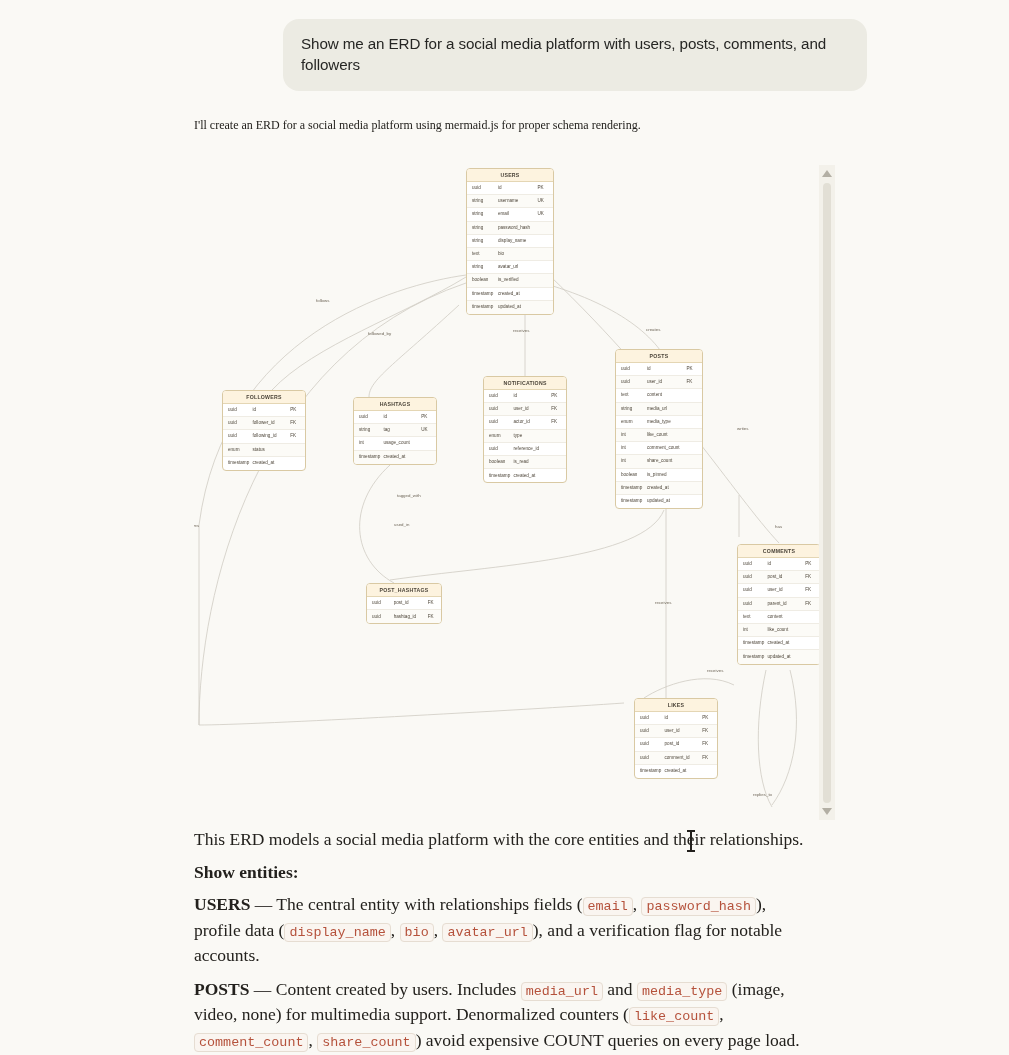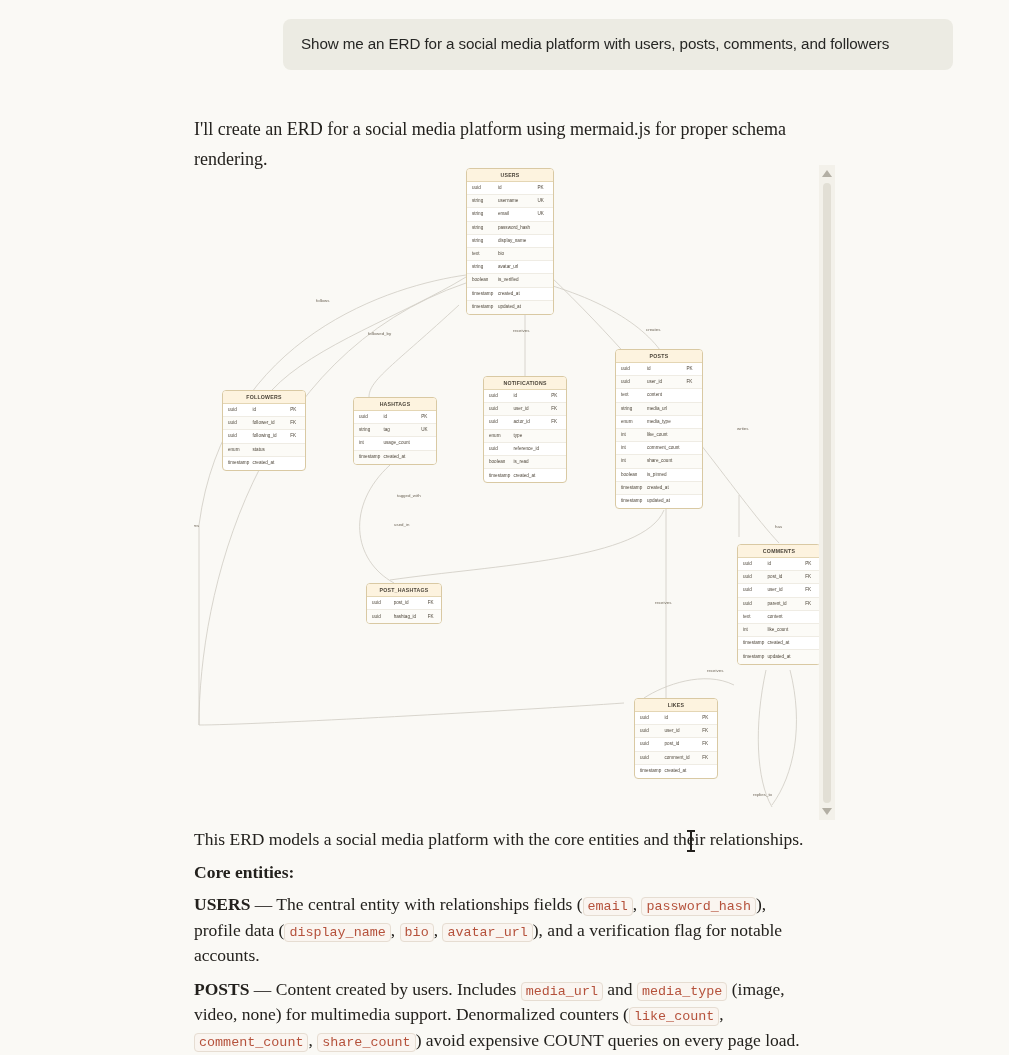--- a/index.html
+++ b/index.html
@@ -8,35 +8,35 @@
     background:#faf9f5;
     font-family:"Liberation Serif", serif;
     color:#23211d;
     overflow:hidden;
     position:relative;
   }
   .chat{position:absolute;left:0;top:0;width:1009px;}
 
   
   .user-msg{
-    position:absolute;left:283px;top:19px;width:670px;
-    background:#ecebe3;border-radius:8px;
+    position:absolute;left:283px;top:19px;width:584px;
+    background:#ecebe3;border-radius:16px;
     padding:14px 18px 16px 18px;
     box-sizing:border-box;
   }
   .user-msg-text{
     font-family:"Liberation Sans", sans-serif;
     font-size:15.2px;line-height:21px;color:#262624;
     letter-spacing:-0.1px;
   }
 
   
   .intro{
     position:absolute;left:194px;top:114px;width:620px;
-    font-size:18px;line-height:30px;color:#23211d;
+    font-size:12px;line-height:22px;color:#23211d;
   }
 
   
   .diagram-wrap{
     position:absolute;left:194px;top:165px;
     width:641px;height:655px;
   }
   .diagram-canvas{
     position:absolute;left:0;top:0;width:625px;height:655px;
     overflow:hidden;
@@ -474,20 +474,20 @@
       <div class="scroll-arrow down"></div>
     </div>
   </div>
 
   <div class="prose" style="top:828px;">
     <p>This ERD models a social media platform with the core entities and their relationships.</p>
   </div>
   <div class="caret"></div>
 
   <div class="prose bold" style="top:861px;">
-    <p>Core entities:</p>
+    <p>Show entities:</p>
   </div>
 
   <div class="prose" id="descriptions" style="top:893px;">
       <p style="margin-bottom: 11px;"><span class="bold">USERS</span><span> —</span><span> The central entity with relationships fields (</span><code>email</code><span>, </span><code>password_hash</code><span>), profile data (</span><code>display_name</code><span>, </span><code>bio</code><span>, </span><code>avatar_url</code><span>), and a verification flag for notable accounts.</span></p>
       <p style="margin-bottom: 11px;"><span class="bold">POSTS</span><span> —</span><span> Content created by users. Includes </span><code>media_url</code><span> and </span><code>media_type</code><span> (image, video, none) for multimedia support. Denormalized counters (</span><code>like_count</code><span>, </span><code>comment_count</code><span>, </span><code>share_count</code><span>) avoid expensive COUNT queries on every page load.</span></p>
     </div>
 </div>
 
 </body></html>

